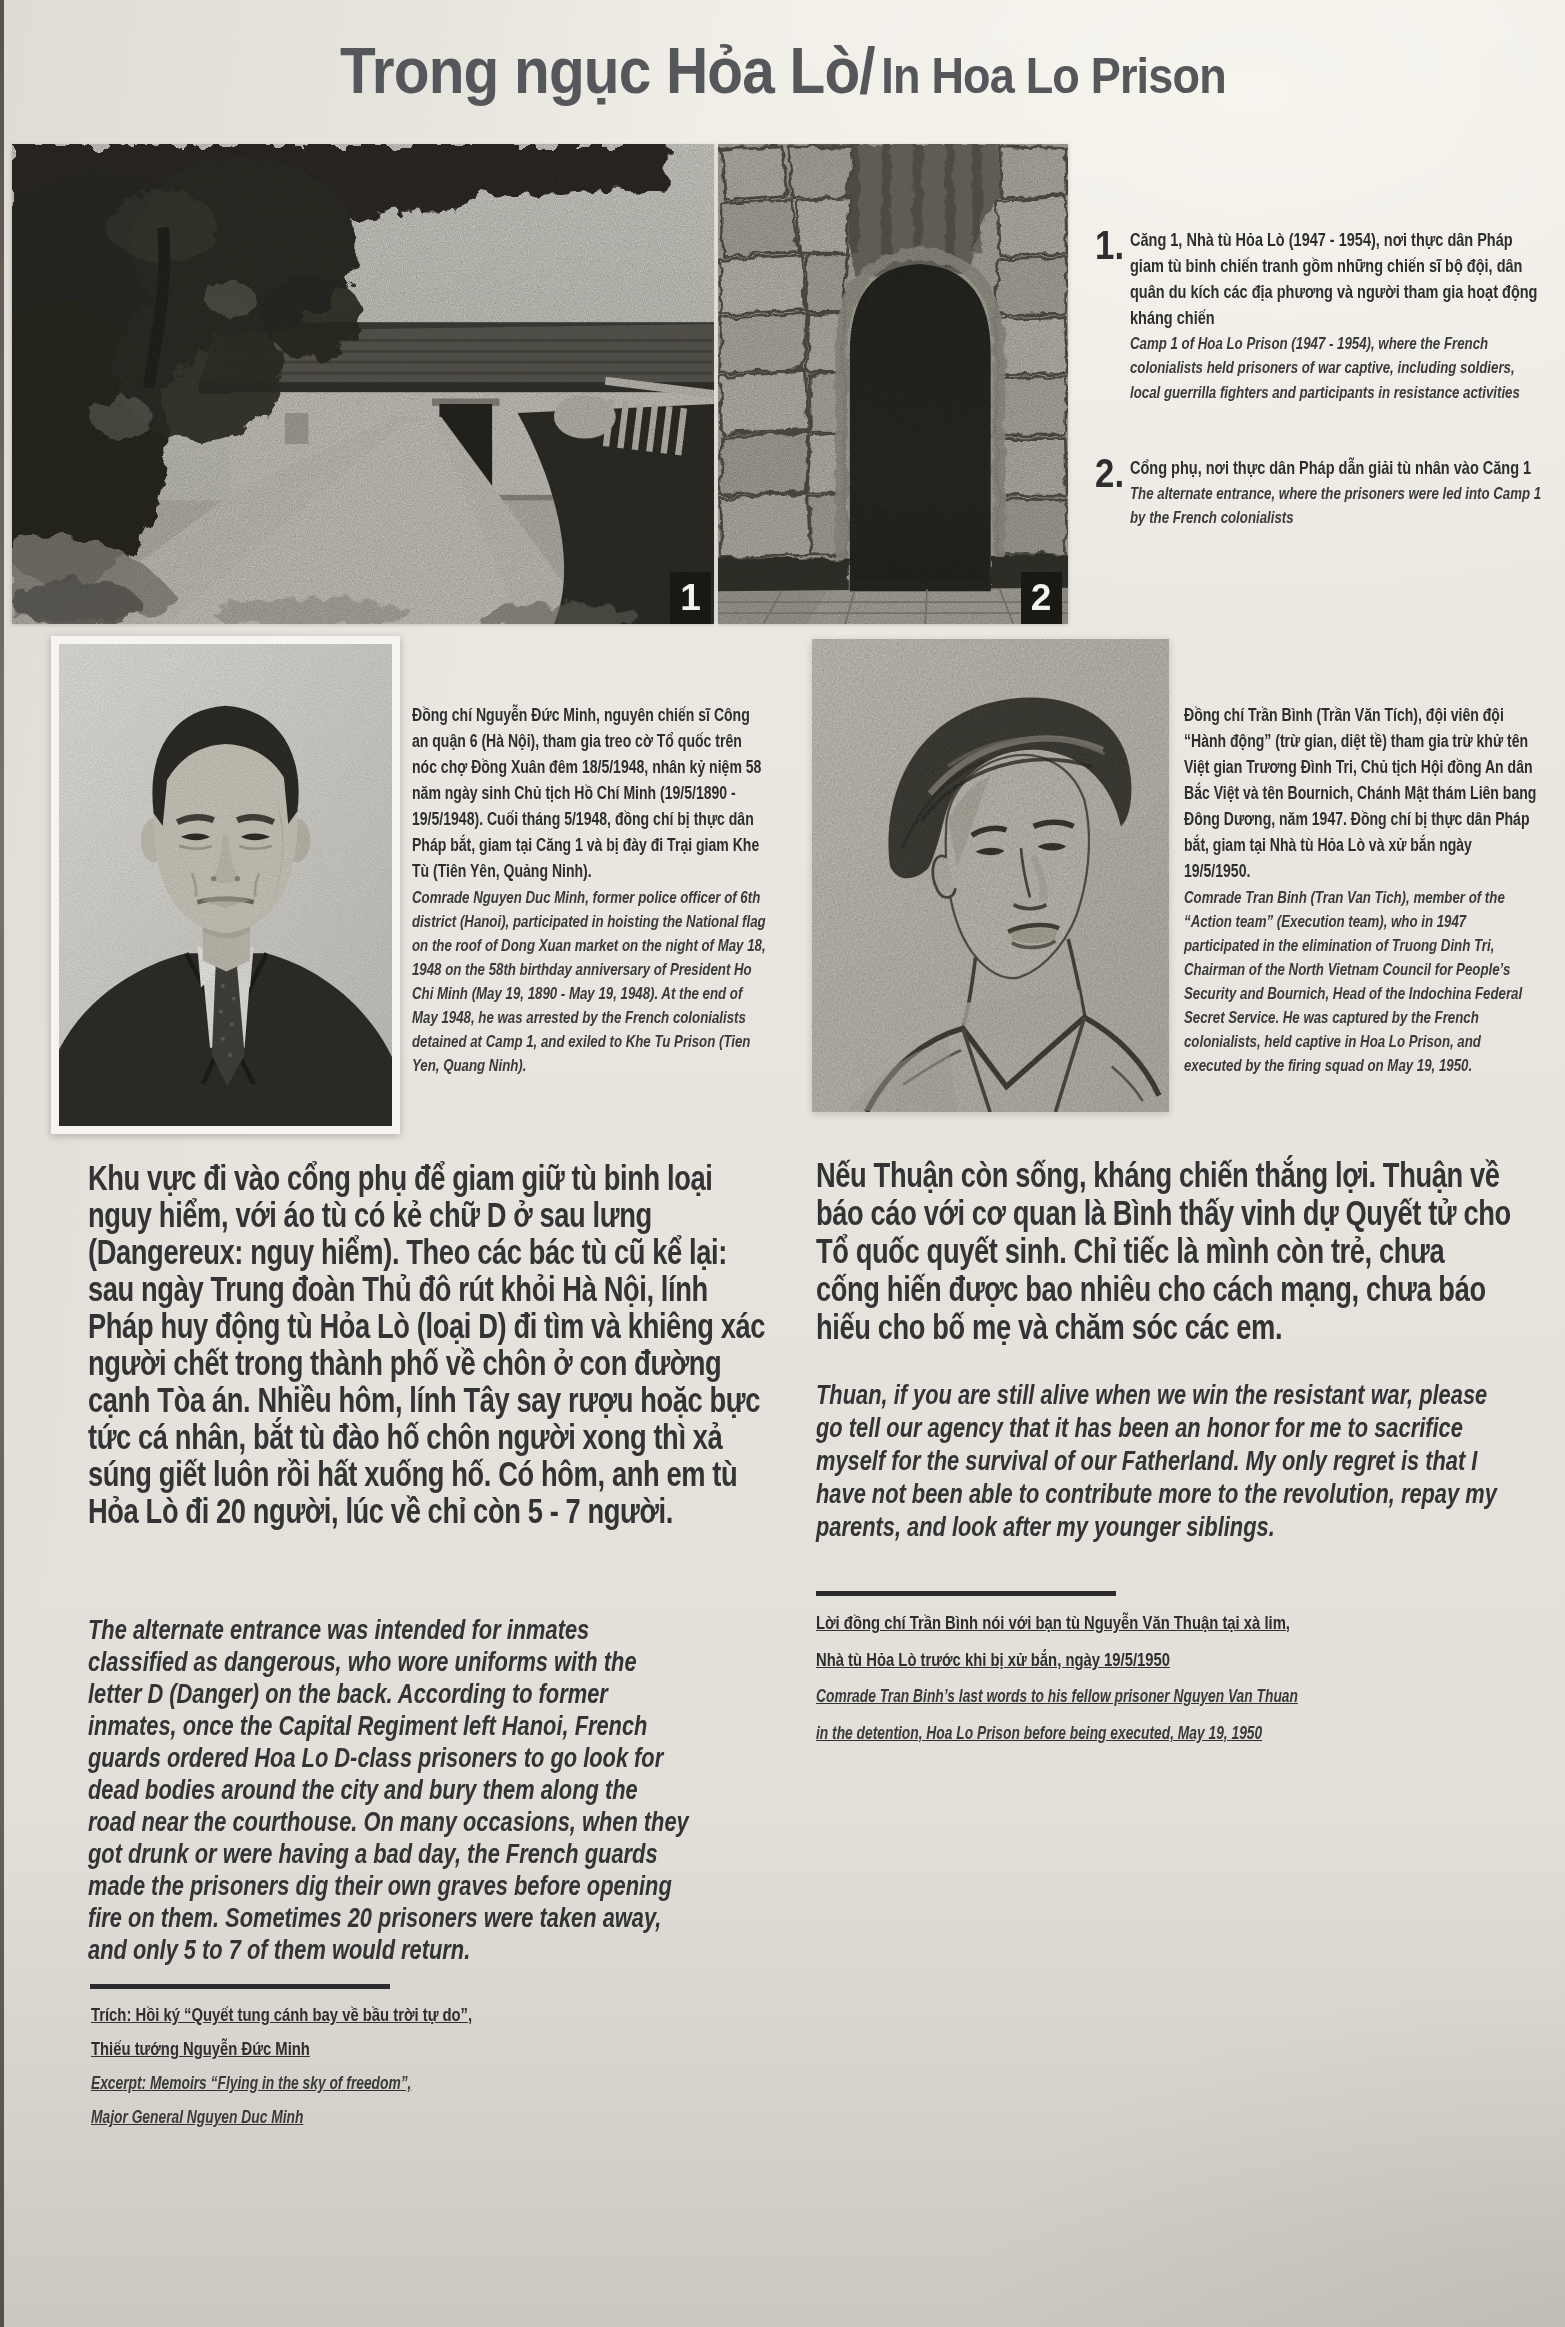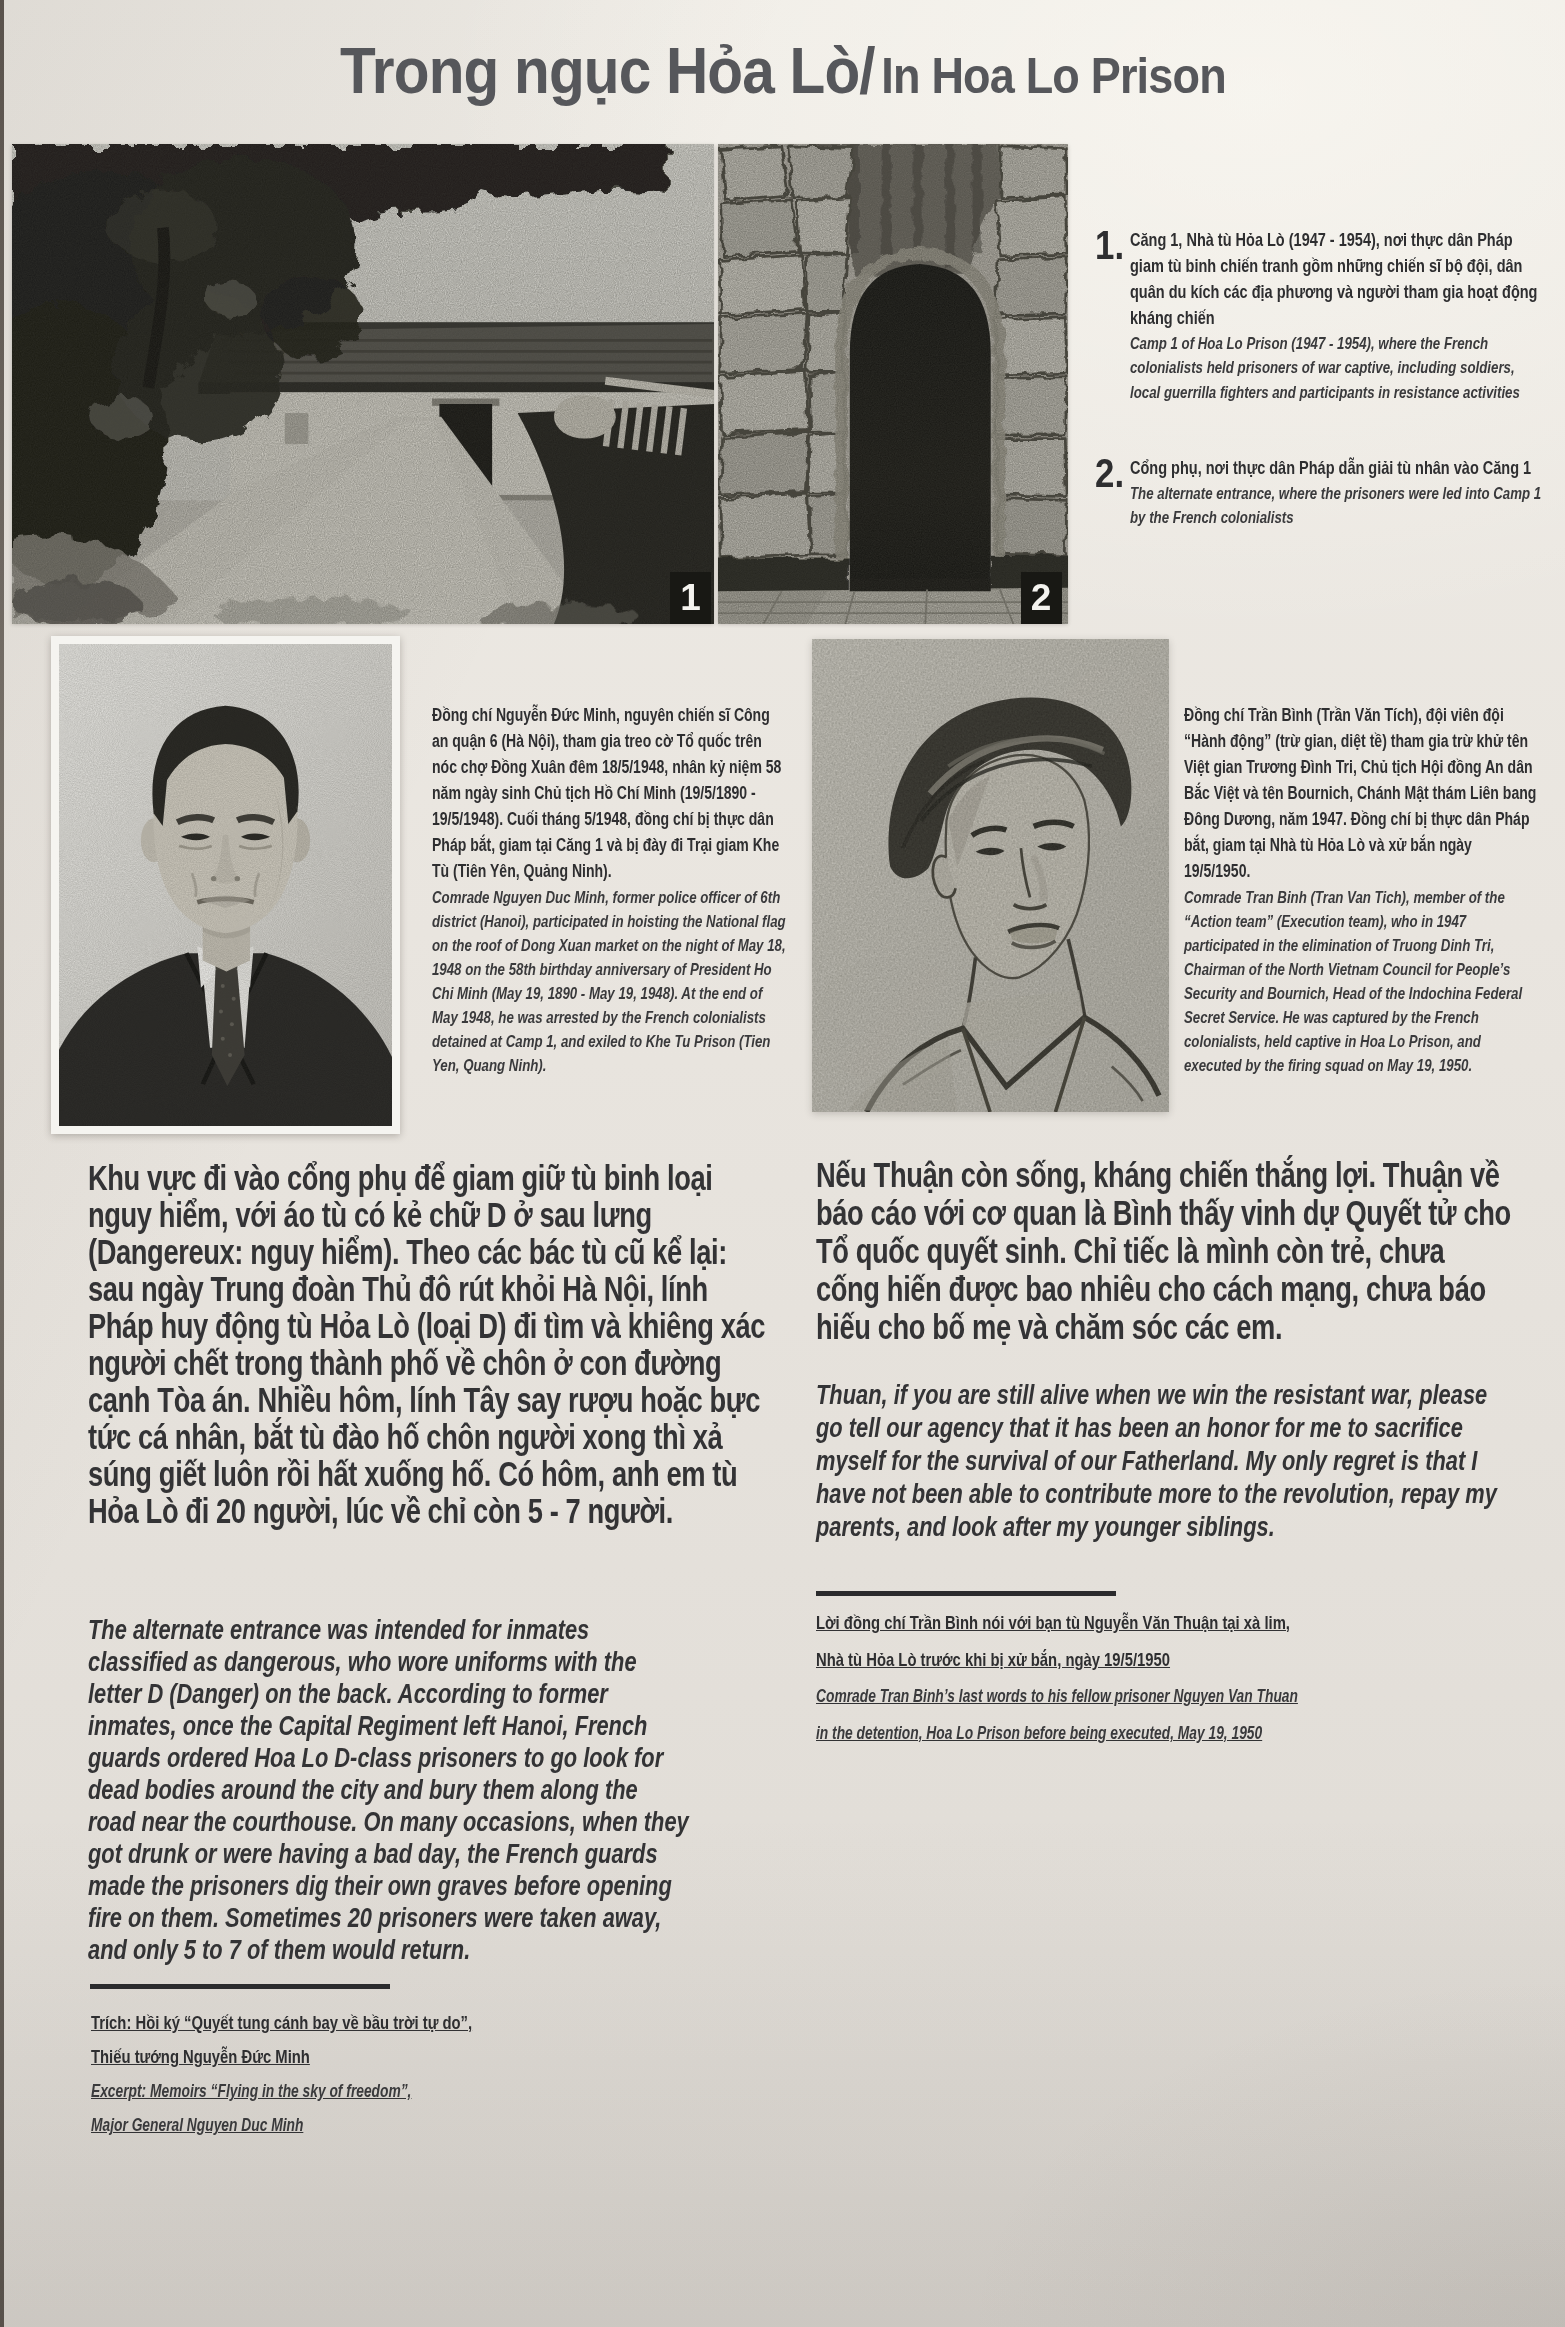--- a/index.html
+++ b/index.html
@@ -44,38 +44,38 @@
   .cap-texts{padding-top:1.8px;}
   .cap-vi{font-size:18.6px;line-height:26px;font-weight:bold;color:#2e2e30;width:532px;}
   .cap-en{font-size:17px;line-height:24.5px;font-weight:bold;font-style:italic;color:#3a3a3c;width:532px;margin-top:0.9px;}
 
   .portrait{position:absolute;}
   .portrait1{left:51px;top:636px;width:349px;height:498px;background:#f5f4f0;
     padding:8.2px;box-sizing:border-box;box-shadow:0 1.8px 7.3px rgba(60,54,48,.30);}
   .portrait2{left:812px;top:639px;width:357px;height:473px;box-shadow:0 1.8px 7.3px rgba(60,54,48,.22);}
 
   .pcap{position:absolute;}
-  .pcap1{left:432px;top:702px;}
+  .pcap1{left:412px;top:702px;}
   .pcap2{left:1184px;top:702px;}
   .pcap-vi{font-size:18px;line-height:26px;font-weight:bold;color:#2e2e30;width:457px;}
   .pcap-en{font-size:17px;line-height:24px;font-weight:bold;font-style:italic;color:#3a3a3c;width:457px;margin-top:1.8px;}
 
   .body-vi{position:absolute;font-weight:bold;color:#333335;letter-spacing:-0.5px;}
   .body-vi.left{left:88px;top:1159px;font-size:35px;line-height:37px;width:873px;}
   .body-vi.right{left:816px;top:1156px;font-size:35px;line-height:38px;width:896px;}
   .body-en{position:absolute;font-weight:bold;font-style:italic;color:#333335;}
   .body-en.left{left:88px;top:1614px;font-size:28px;line-height:32px;width:773px;}
   .body-en.right{left:816px;top:1378px;font-size:28px;line-height:33px;width:877px;}
 
   .rule{position:absolute;height:4.5px;background:#2b2b2d;}
   .rule-left{left:90px;top:1984px;width:300px;}
   .rule-right{left:816px;top:1591px;width:300px;}
 
   .source{position:absolute;text-decoration:underline;}
-  .source-left{left:91px;top:1998px;margin-top:8px;}
+  .source-left{left:91px;top:1998px;}
   .source-right{left:816px;top:1604px;}
   .source .src-vi{font-size:19px;font-weight:bold;color:#2e2e30;width:655px;}
   .source .src-en{font-size:17.7px;font-weight:bold;font-style:italic;color:#3a3a3c;width:655px;}
   .source-left div{line-height:34px;}
   .source-right div{line-height:37px;}
 </style>
 </head>
 <body>
 
 <div class="vignette"></div>

